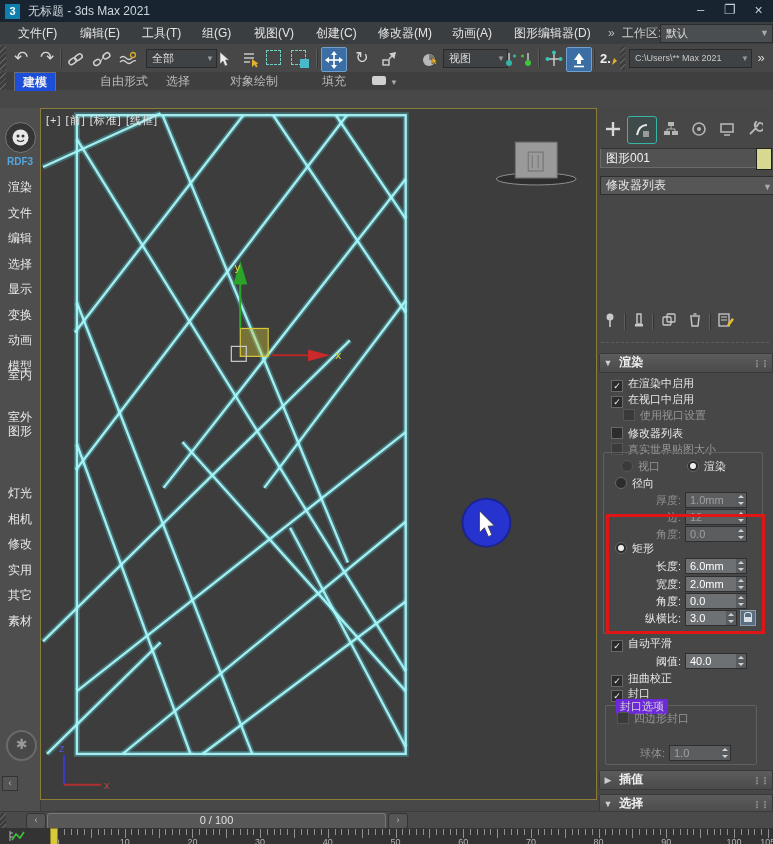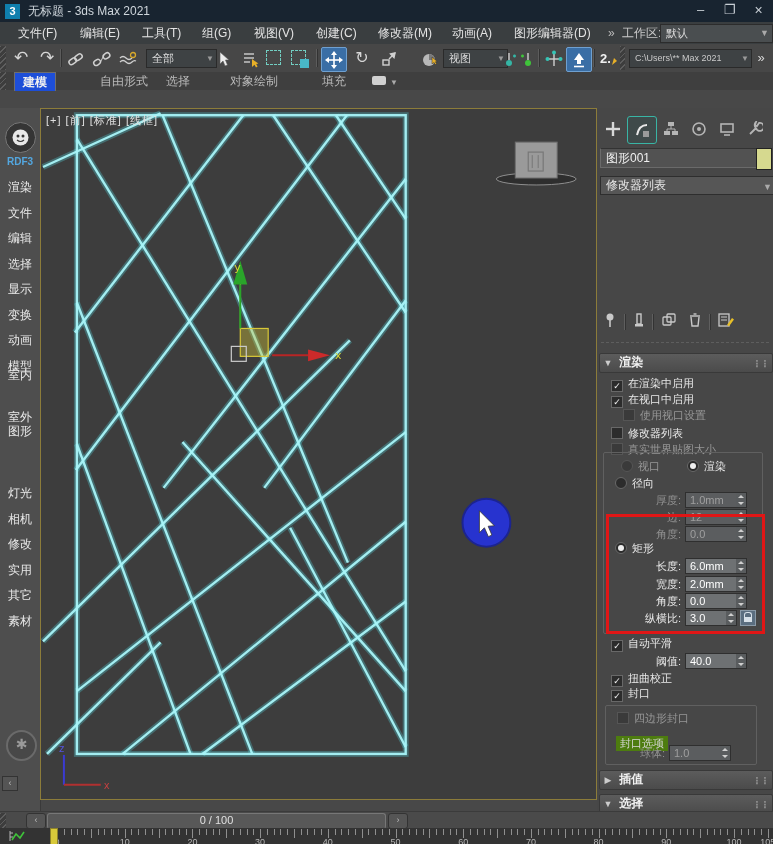--- a/index.html
+++ b/index.html
@@ -122,21 +122,21 @@
   .cprow.dis .lab{color:#909090;}
   .cprow.dis .fld{color:#9f9f9f;background:#5b5d5f;}
   .cprow.short .lab{width:68px;}
   .lockbtn{display:inline-block;width:14px;height:14px;background:#5b6e80;border:1px solid #8a9aa8;
            margin-left:3px;vertical-align:top;position:relative;}
   .lockbtn i{display:block;width:6px;height:4px;border:1.5px solid #d7e0e8;border-bottom:none;
            border-radius:3px 3px 0 0;margin:1px auto 0;}
   .lockbtn::after{content:"";display:block;width:8px;height:5px;background:#d7e0e8;margin:0 auto;}
 
   .grp{position:absolute;border:1px solid #606060;border-radius:2px;}
-  .grplabel{position:absolute;left:10px;top:-7px;background:#4d7c0f;padding:0 4px;font-size:11px;color:#d8d8d8;margin-top:37px;}
+  .grplabel{position:absolute;left:10px;top:-7px;background:#6d28d9;padding:0 4px;font-size:11px;color:#d8d8d8;}
   .redbox{position:absolute;left:9px;top:406px;width:153px;height:114px;border:3px solid #e01616;
           z-index:6;pointer-events:none;}
 
   
   .timerow{position:absolute;left:0;top:811px;width:773px;height:17px;background:#4a4a4a;
            border-top:1px solid #3b3b3b;}
   .tbtn{position:absolute;top:1px;width:18px;height:14px;background:#555;border:1px solid #333;
         border-radius:3px;color:#bbb;font-size:9px;text-align:center;line-height:13px;}
   .tslider{position:absolute;left:47px;top:1px;width:337px;height:14px;background:#585858;
            border:1px solid #777;border-bottom-color:#333;border-radius:3px;

